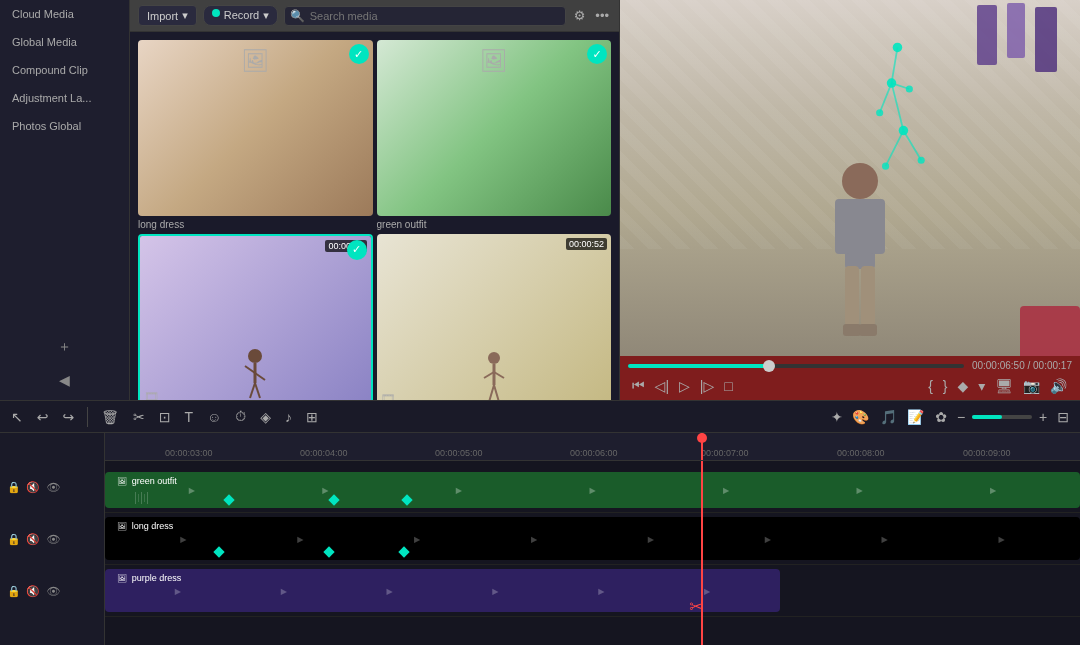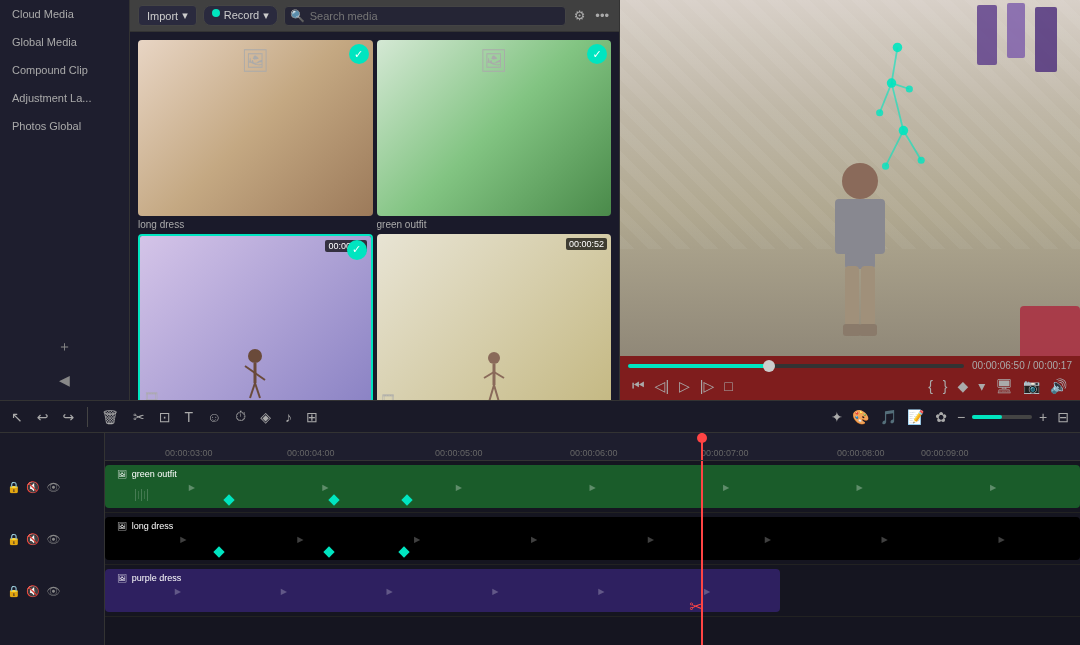--- a/index.html
+++ b/index.html
@@ -441,21 +441,21 @@
       top: 0;
       left: 0;
       right: 0;
       bottom: 0;
       display: flex;
       align-items: center;
       overflow: hidden;
     }
 
     
-    .track-green { background: #1a5c2a; }
+    .track-green { background: #1a5c2a; margin-top: 7px; }
     .track-purple { background: #000000; }
     .track-purple-dark { background: #2e2060; }
 
     
     .track-diamond {
       position: absolute;
       bottom: 4px;
       width: 8px;
       height: 8px;
       background: #00e5c0;
@@ -701,26 +701,26 @@
         <button class="track-ctrl-btn">🔒</button>
         <button class="track-ctrl-btn">🔇</button>
         <button class="track-ctrl-btn">👁</button>
       </div>
     </div>
 
     <div class="timeline-content">
 
       <div class="timeline-ruler">
         <span class="ruler-mark" style="left:60px;">00:00:03:00</span>
-        <span class="ruler-mark" style="left:182px;">00:00:04:00</span>
+        <span class="ruler-mark" style="left:195px;">00:00:04:00</span>
         <span class="ruler-mark" style="left:330px;">00:00:05:00</span>
         <span class="ruler-mark" style="left:465px;">00:00:06:00</span>
         <span class="ruler-mark" style="left:596px;">00:00:07:00</span>
         <span class="ruler-mark" style="left:732px;">00:00:08:00</span>
-        <span class="ruler-mark" style="left:816px;">00:00:09:00</span>
+        <span class="ruler-mark" style="left:858px;">00:00:09:00</span>
 
         <div style="position:absolute;top:0;left:596px;width:2px;height:100%;background:#ff4444;z-index:5;">
           <div style="position:absolute;top:0;left:-4px;width:10px;height:10px;background:#ff4444;border-radius:50%;"></div>
         </div>
       </div>
 
       <div class="tracks-container">
 
         <div class="playhead-line" style="left:596px;"></div>
 

